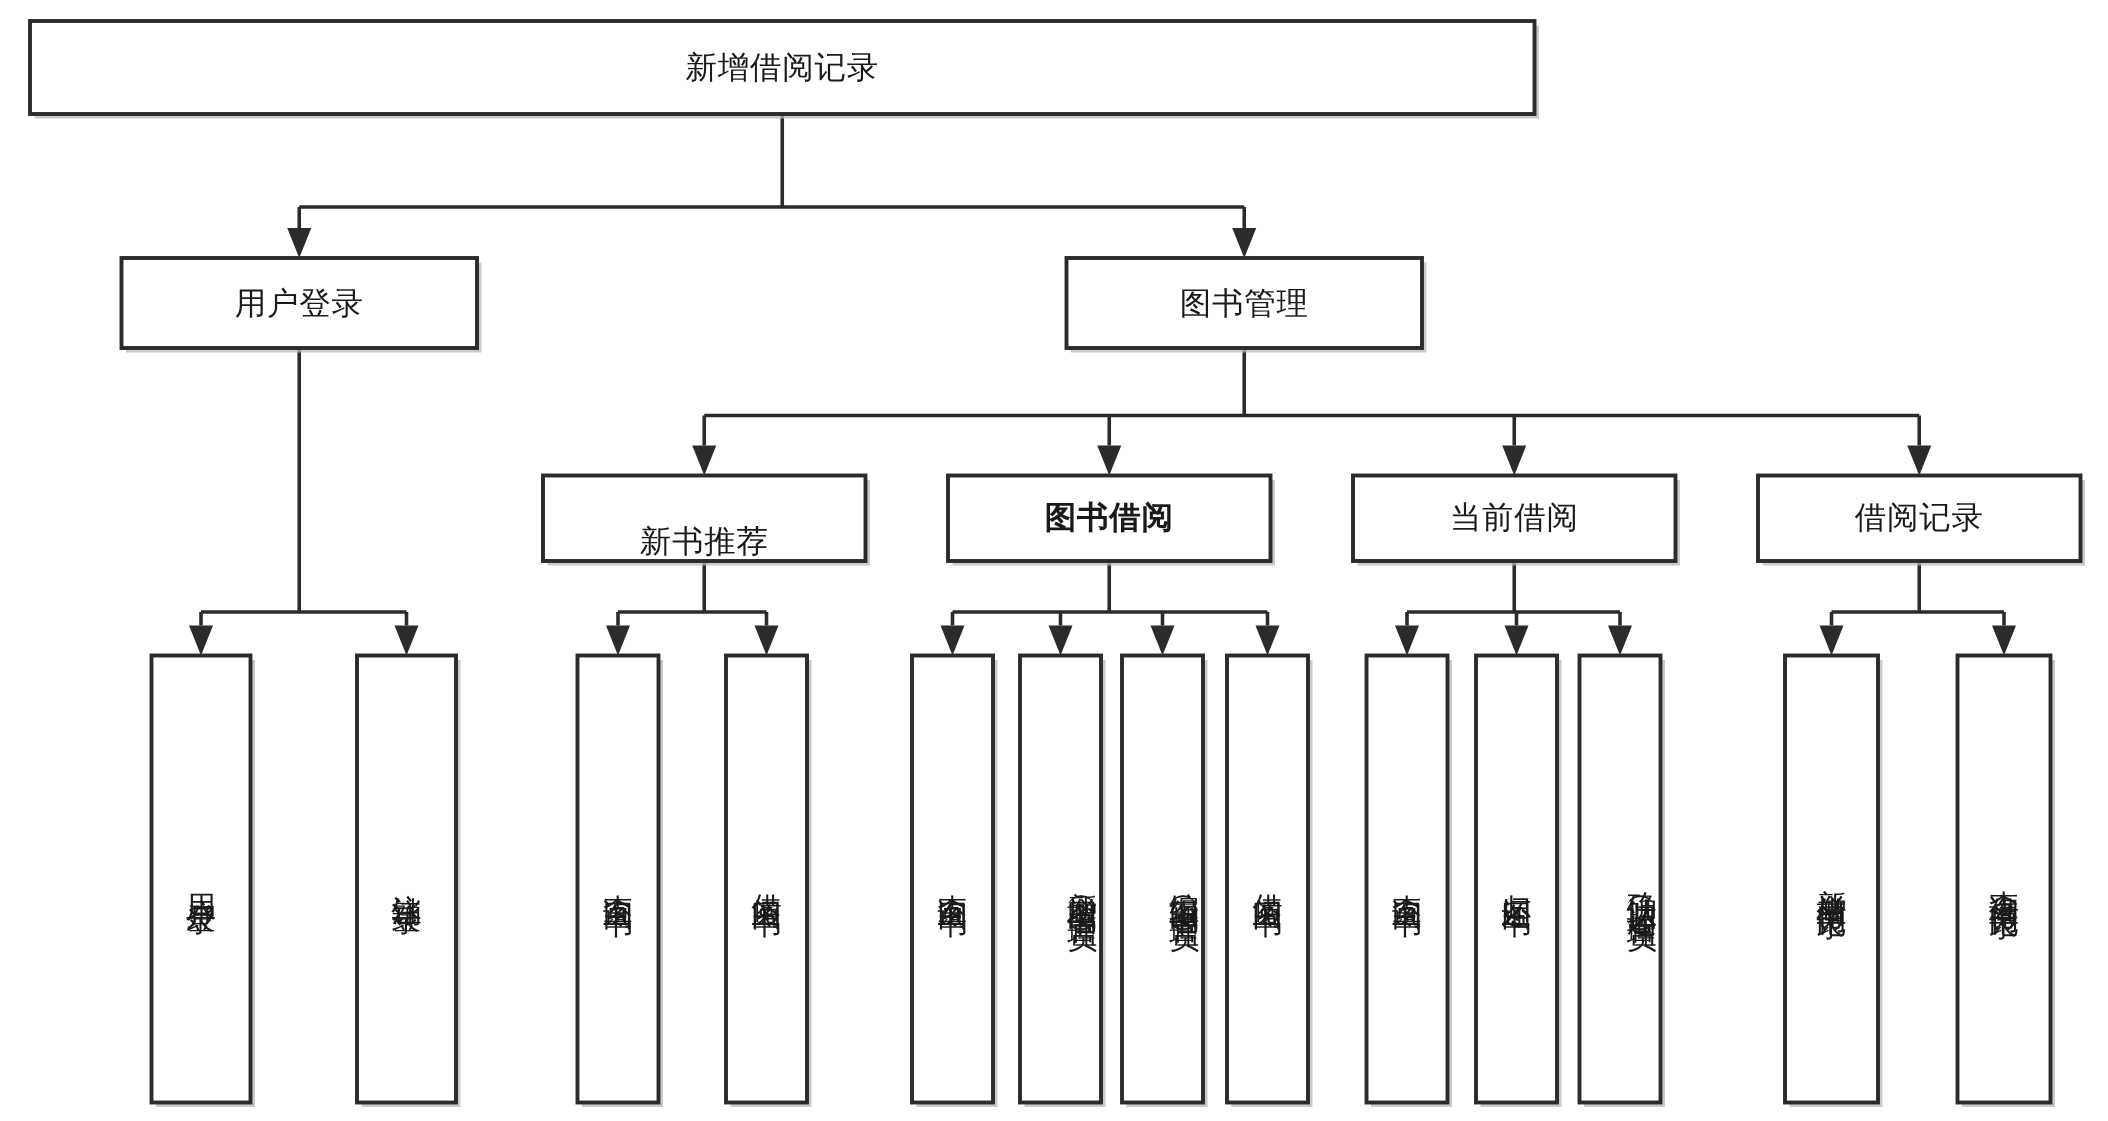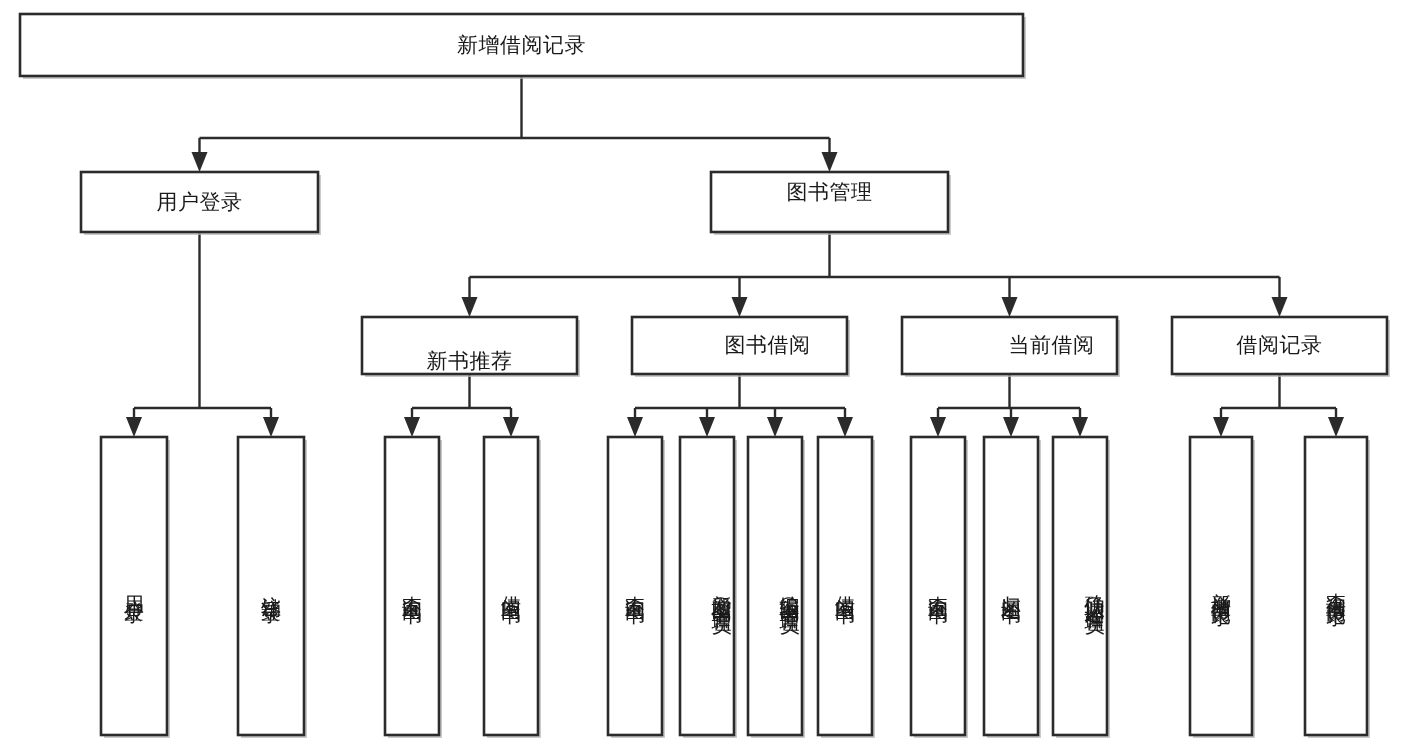--- a/index.html
+++ b/index.html
@@ -182,30 +182,30 @@
       </g>
   </svg>
 
   <div id="label-layer">
       <div class="node-label" style="left: 20px; top: 14px; width: 1003px; height: 62px;">
         <span>新增借阅记录</span>
       </div>
       <div class="node-label" style="left: 81px; top: 172px; width: 237px; height: 60px;">
         <span>用户登录</span>
       </div>
-      <div class="node-label" style="left: 711px; top: 162px; width: 237px; height: 60px;">
+      <div class="node-label" style="left: 711px; top: 172px; width: 237px; height: 60px;">
         <span>图书管理</span>
       </div>
       <div class="node-label" style="left: 362px; top: 317px; width: 215px; height: 57px; align-items: flex-end;">
         <span>新书推荐</span>
       </div>
-      <div class="node-label" style="left: 660px; top: 317px; width: 215px; height: 57px;">
+      <div class="node-label" style="left: 632px; top: 317px; width: 215px; height: 57px; font-weight: bold;">
         <span>图书借阅</span>
       </div>
-      <div class="node-label" style="left: 902px; top: 317px; width: 215px; height: 57px; padding-left: 42px;">
+      <div class="node-label" style="left: 902px; top: 317px; width: 215px; height: 57px;">
         <span>当前借阅</span>
       </div>
       <div class="node-label" style="left: 1172px; top: 317px; width: 215px; height: 57px;">
         <span>借阅记录</span>
       </div>
       <div class="node-label vertical" style="left: 101px; top: 437px; width: 66px; height: 298px; align-items: center;">
         <span>用户登录</span>
       </div>
       <div class="node-label vertical" style="left: 238px; top: 437px; width: 66px; height: 298px; align-items: center;">
         <span>注销登录</span>

